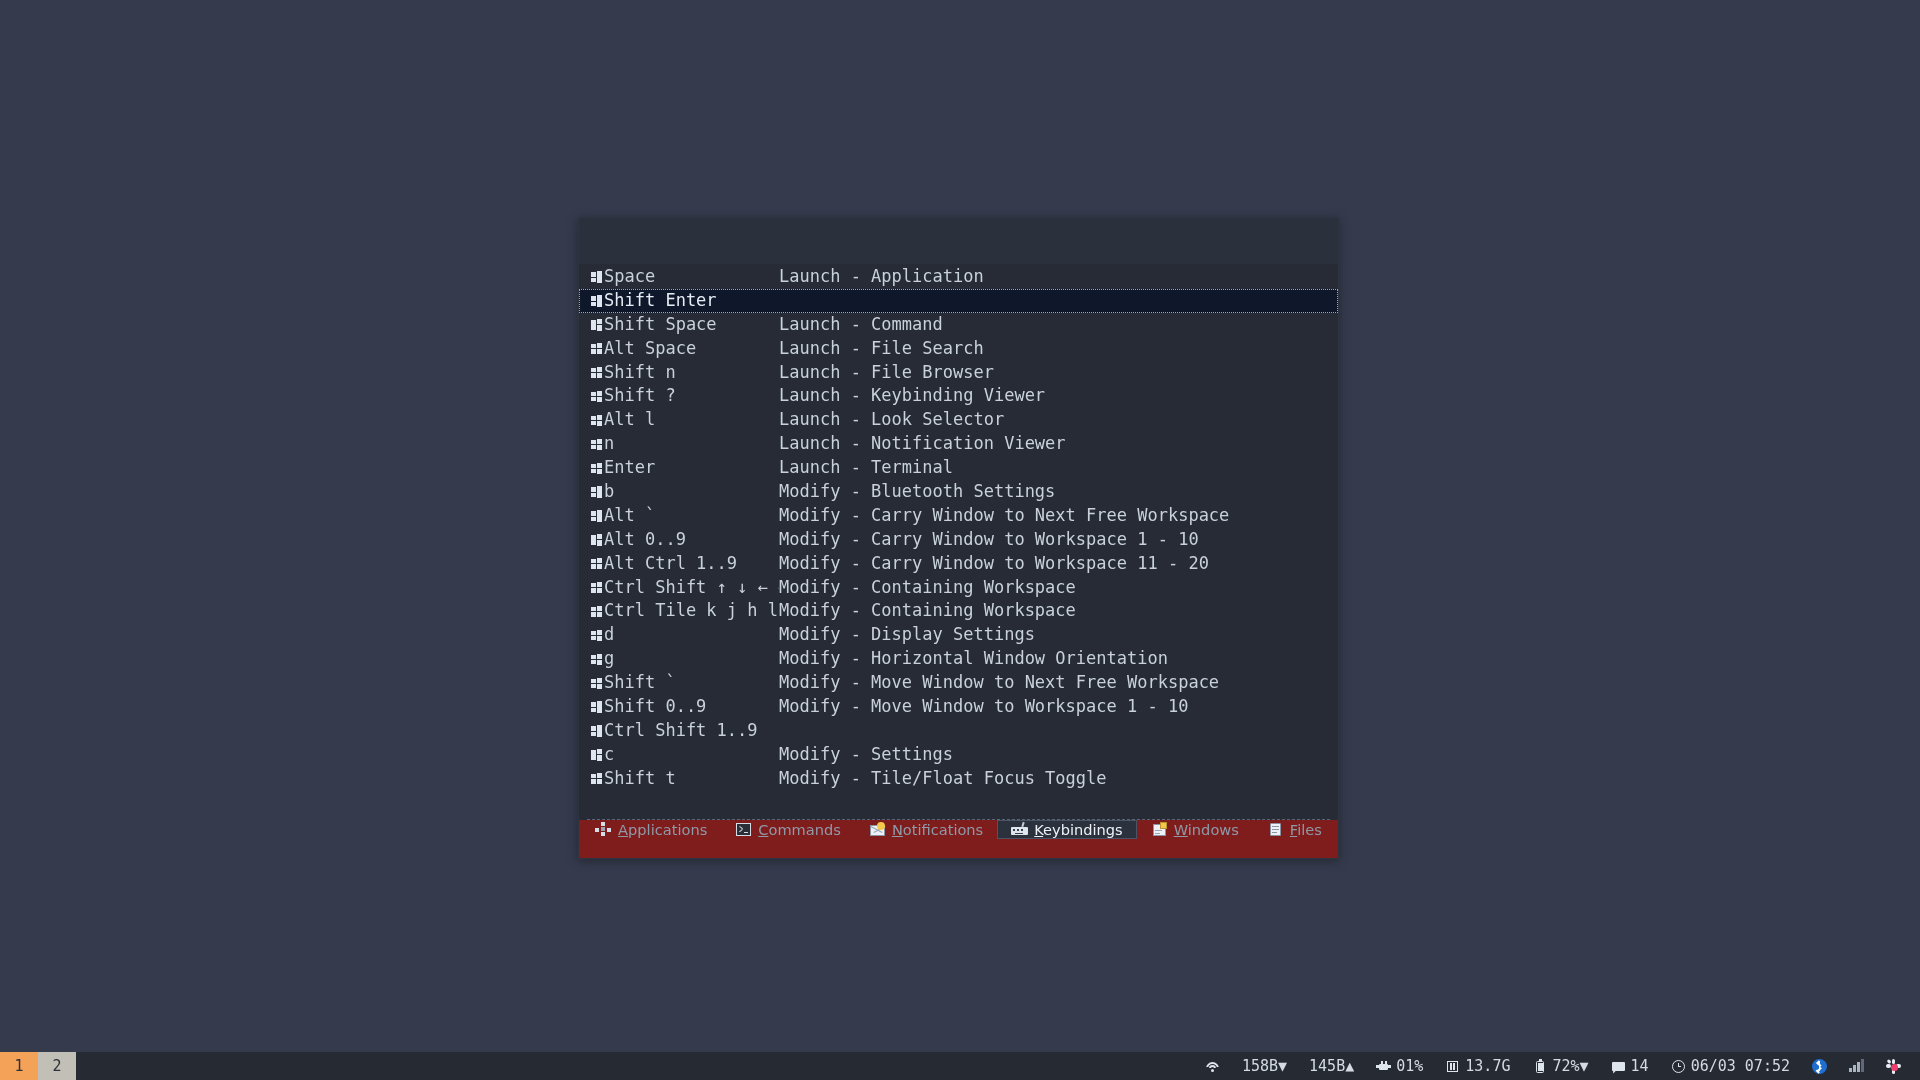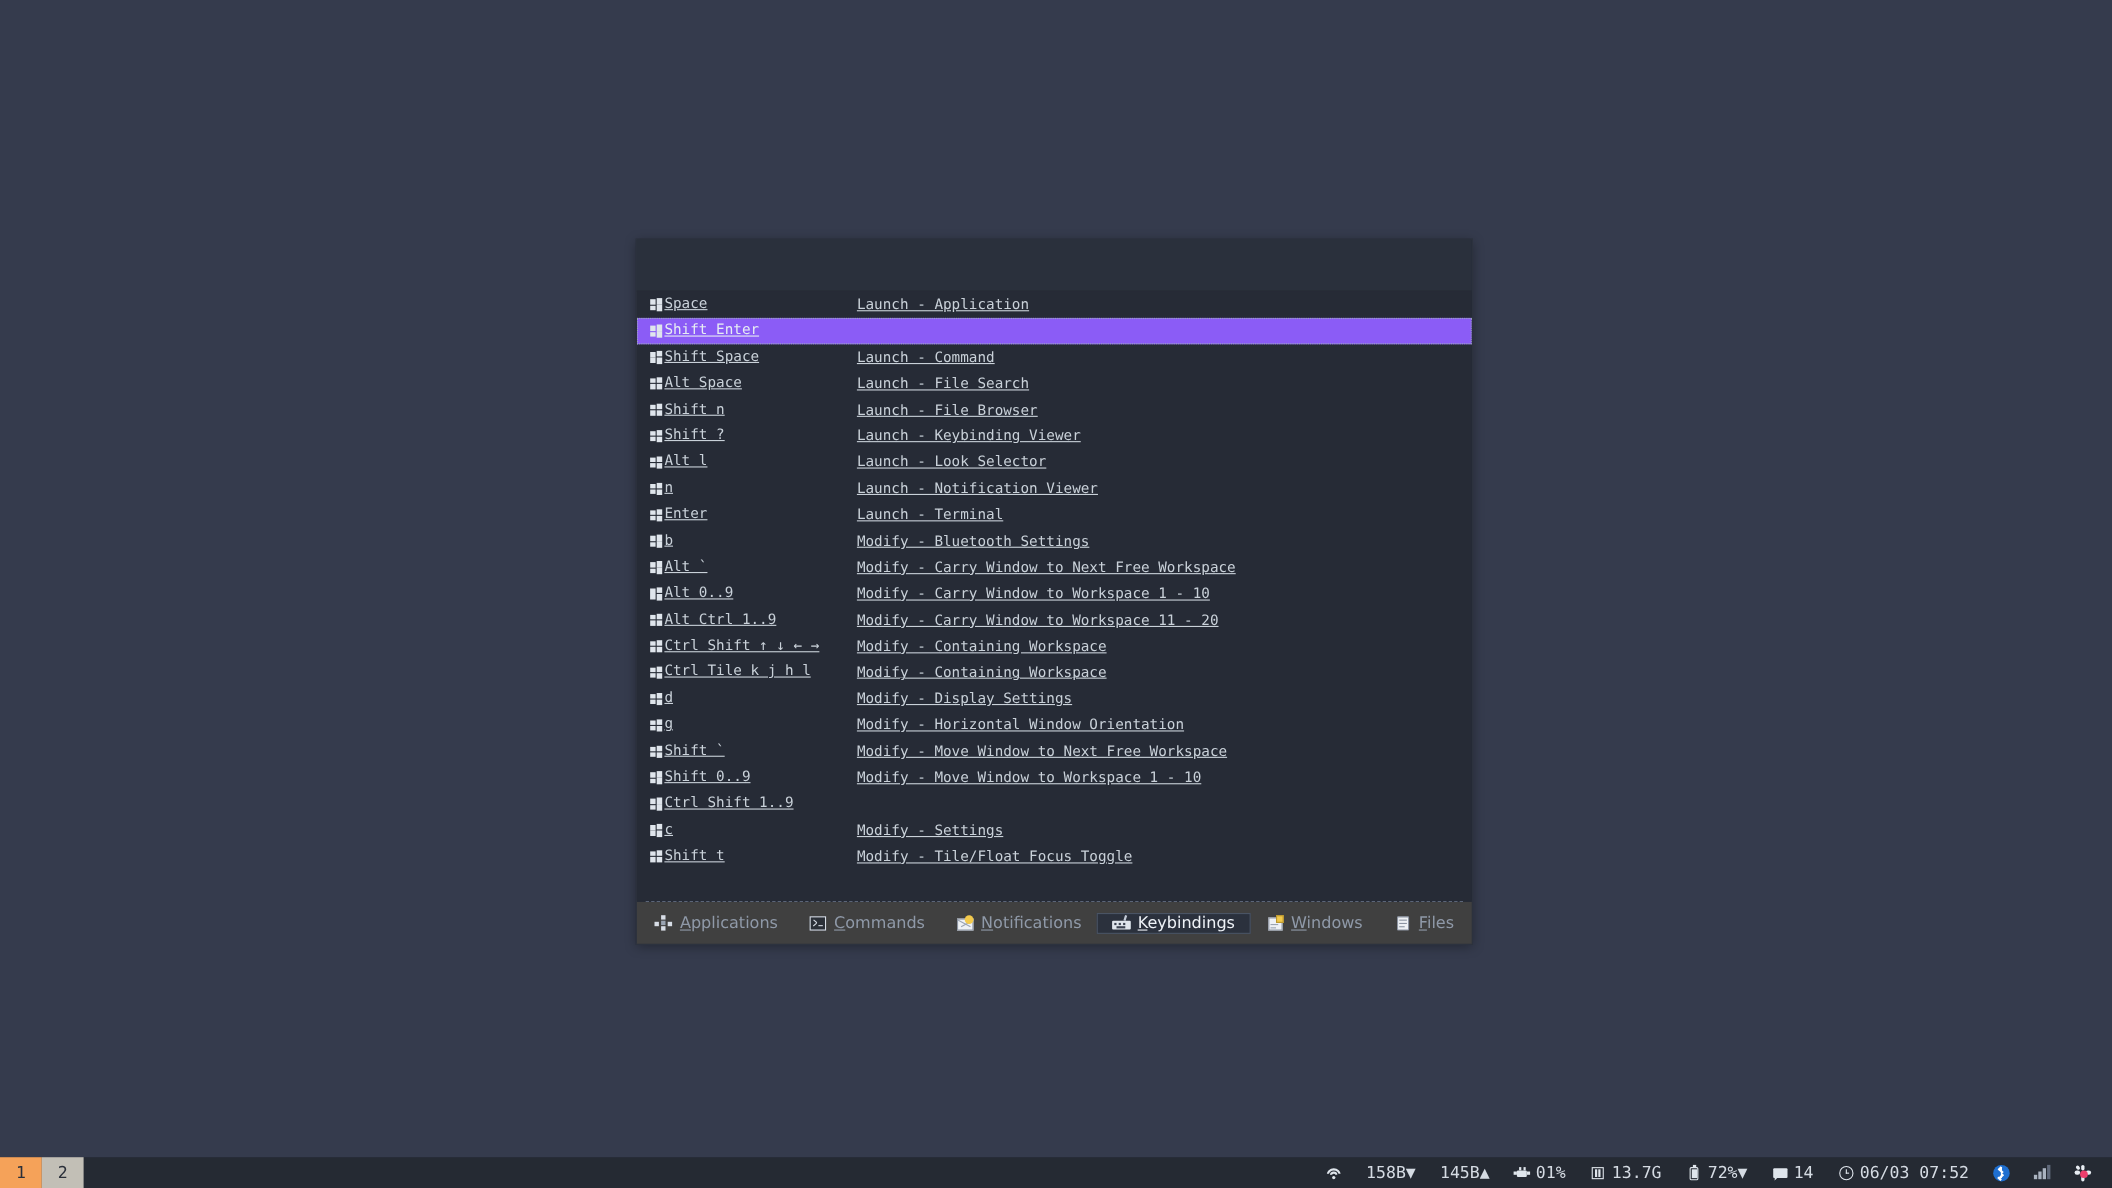--- a/index.html
+++ b/index.html
@@ -47,31 +47,31 @@
 
   
   #list {
     flex:1 1 auto;
     overflow:hidden;
     padding:0;
     background:#262b36;
   }
   .row {
     display:flex;
+    align-items:center;
     height:23.9px;
     padding-left:11px;
     color:#c9d1d9;
-    font-size:13px;
+    font-size:17px;
     line-height:23.9px;
     white-space:pre;
     border:1px solid transparent;
-    text-decoration:underline;
   }
   .row.selected {
-    background:#8b5cf6;
+    background:#0f172a;
     border:1px dotted #9aa8bb;
     color:#e6ecf3;
     gap:48px;
   }
   .keycol {
     display:flex; align-items:center;
     width:188px; flex:0 0 188px;
     overflow:hidden;
   }
   .keytext { margin-left:2px; }
@@ -100,24 +100,24 @@
     height:0; flex:0 0 auto;
     margin:0 8px;
     border-top:1px dashed #5b6578;
   }
 
   
   #tabbar {
     flex:0 0 auto;
     height:38px;
     display:flex;
-    align-items:center;
+    align-items:flex-start;
     justify-content:center;
     padding:0 6px;
-    background:#404040;
+    background:#7f1d1d;
   }
   .tab {
     display:flex; align-items:center; gap:6px;
     padding:0 13px;
     font-family:"DejaVu Sans", sans-serif;
     font-size:14.6px;
     color:#8f99a8;
     border:1px solid transparent;
     cursor:default;
   }

